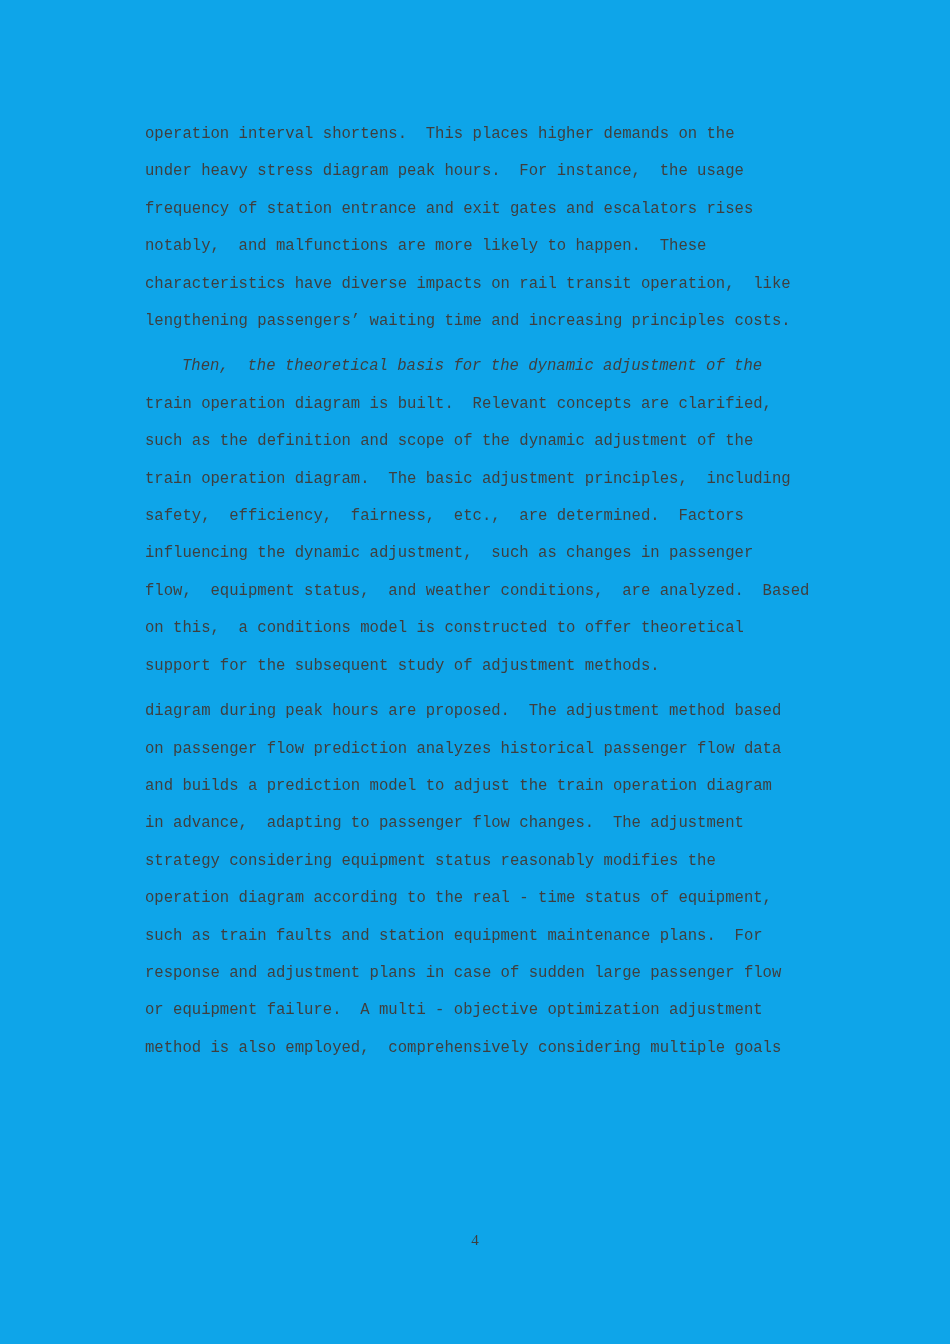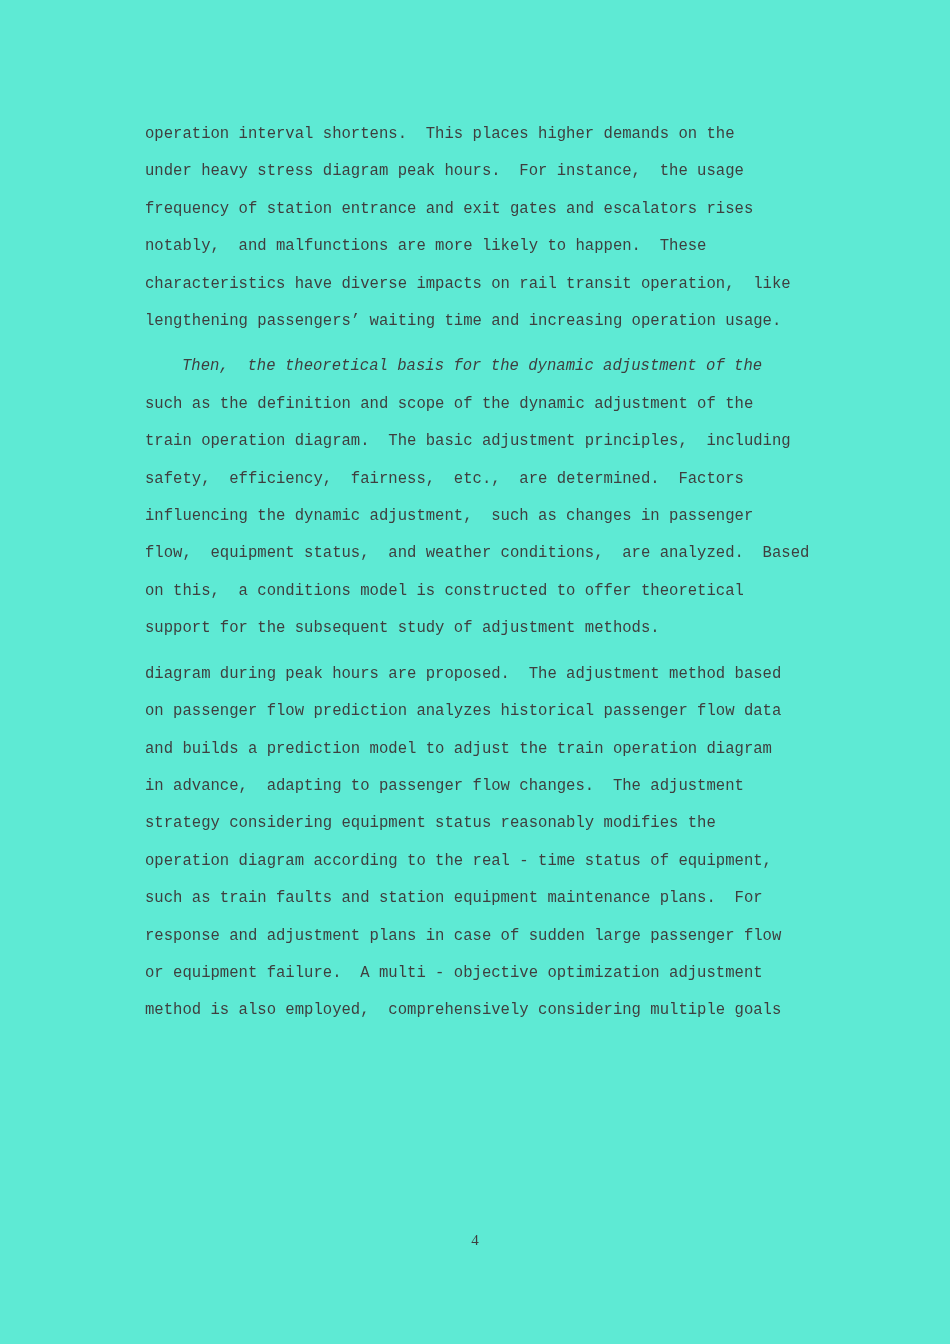--- a/index.html
+++ b/index.html
@@ -4,21 +4,21 @@
 <style>
   html, body {
     margin: 0;
     padding: 0;
     background: #ffffff;
   }
   .page {
     position: relative;
     width: 950px;
     height: 1344px;
-    background: #5eead4;
+    background: #0ea5e9;
     overflow: hidden;
     font-family: "Liberation Mono", "DejaVu Sans Mono", monospace;
     color: #3f3f3f;
   }
   .text-block {
     position: absolute;
     left: 145px;
     top: 116px;
     width: 700px;
   }
@@ -55,24 +55,25 @@
 <body>
 
 <div class="page">
   <div class="text-block" id="document-body">
       <div class="paragraph">
         <div class="text-line">operation interval shortens.  This places higher demands on the</div>
         <div class="text-line">under heavy stress diagram peak hours.  For instance,  the usage</div>
         <div class="text-line">frequency of station entrance and exit gates and escalators rises</div>
         <div class="text-line">notably,  and malfunctions are more likely to happen.  These</div>
         <div class="text-line">characteristics have diverse impacts on rail transit operation,  like</div>
-        <div class="text-line">lengthening passengers’ waiting time and increasing operation usage.</div>
+        <div class="text-line">lengthening passengers’ waiting time and increasing principles costs.</div>
       </div>
       <div class="paragraph">
         <div class="text-line first-line-indent">Then,  the theoretical basis for the dynamic adjustment of the</div>
+        <div class="text-line">train operation diagram is built.  Relevant concepts are clarified,</div>
         <div class="text-line">such as the definition and scope of the dynamic adjustment of the</div>
         <div class="text-line">train operation diagram.  The basic adjustment principles,  including</div>
         <div class="text-line">safety,  efficiency,  fairness,  etc.,  are determined.  Factors</div>
         <div class="text-line">influencing the dynamic adjustment,  such as changes in passenger</div>
         <div class="text-line">flow,  equipment status,  and weather conditions,  are analyzed.  Based</div>
         <div class="text-line">on this,  a conditions model is constructed to offer theoretical</div>
         <div class="text-line">support for the subsequent study of adjustment methods.</div>
       </div>
       <div class="paragraph">
         <div class="text-line">diagram during peak hours are proposed.  The adjustment method based</div>

